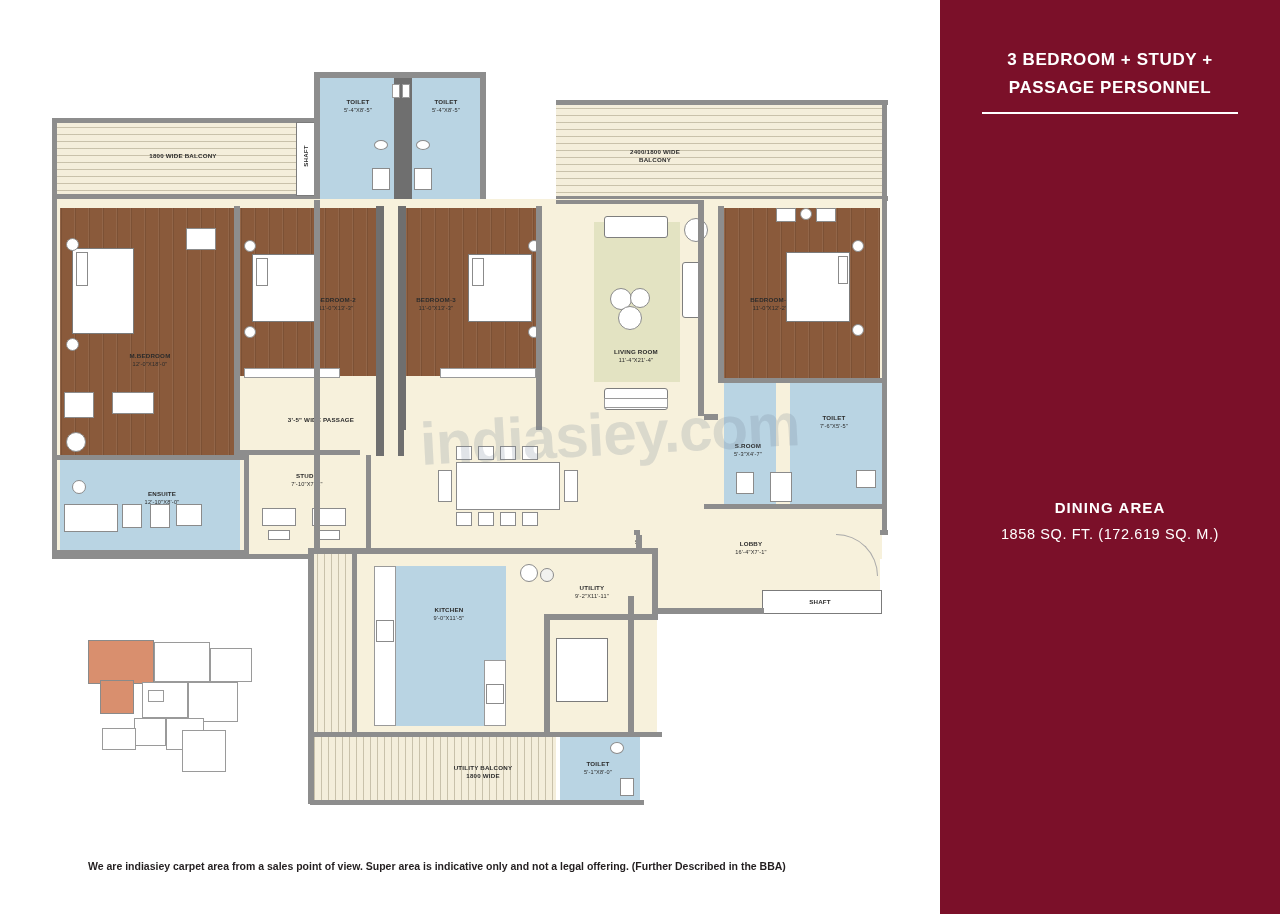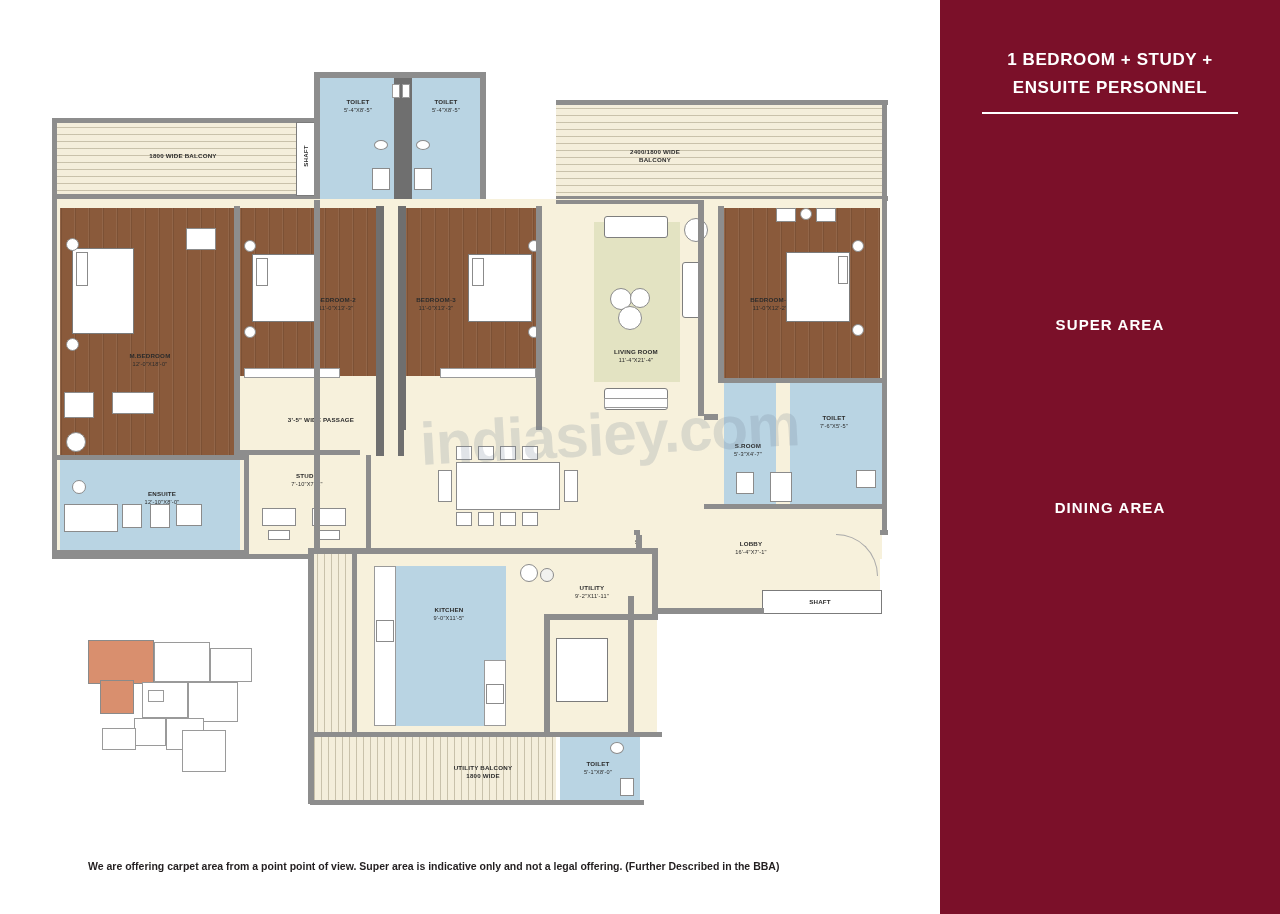--- a/index.html
+++ b/index.html
@@ -366,26 +366,26 @@
     <div class="kp-blk" style="left:20px; top:98px; width:34px; height:22px;"></div>
     <div class="kp-blk" style="left:66px; top:60px; width:16px; height:12px;"></div>
   </div>
 
 </div>
 
 <div class="watermark">indiasiey.com</div>
 
 <div class="side-panel">
   <div class="side-title">
-    <span>1 BEDROOM + STUDY +</span><br>
-    <span>ENSUITE PERSONNEL</span>
+    <span>3 BEDROOM + STUDY +</span><br>
+    <span>PASSAGE PERSONNEL</span>
   </div>
   <div class="side-rule"></div>
 
   <div class="area-block" id="ab0">
-    <div class="area-label">SUPER AREA</div>
   </div>
   <div class="area-block" id="ab1">
     <div class="area-label">DINING AREA</div>
+    <div class="area-value">1858 SQ. FT. (172.619 SQ. M.)</div>
   </div>
 </div>
 
-<div class="footer-note">We are offering carpet area from a point point of view. Super area is indicative only and not a legal offering. (Further Described in the BBA)</div>
+<div class="footer-note">We are indiasiey carpet area from a sales point of view. Super area is indicative only and not a legal offering. (Further Described in the BBA)</div>
 
 </body></html>

